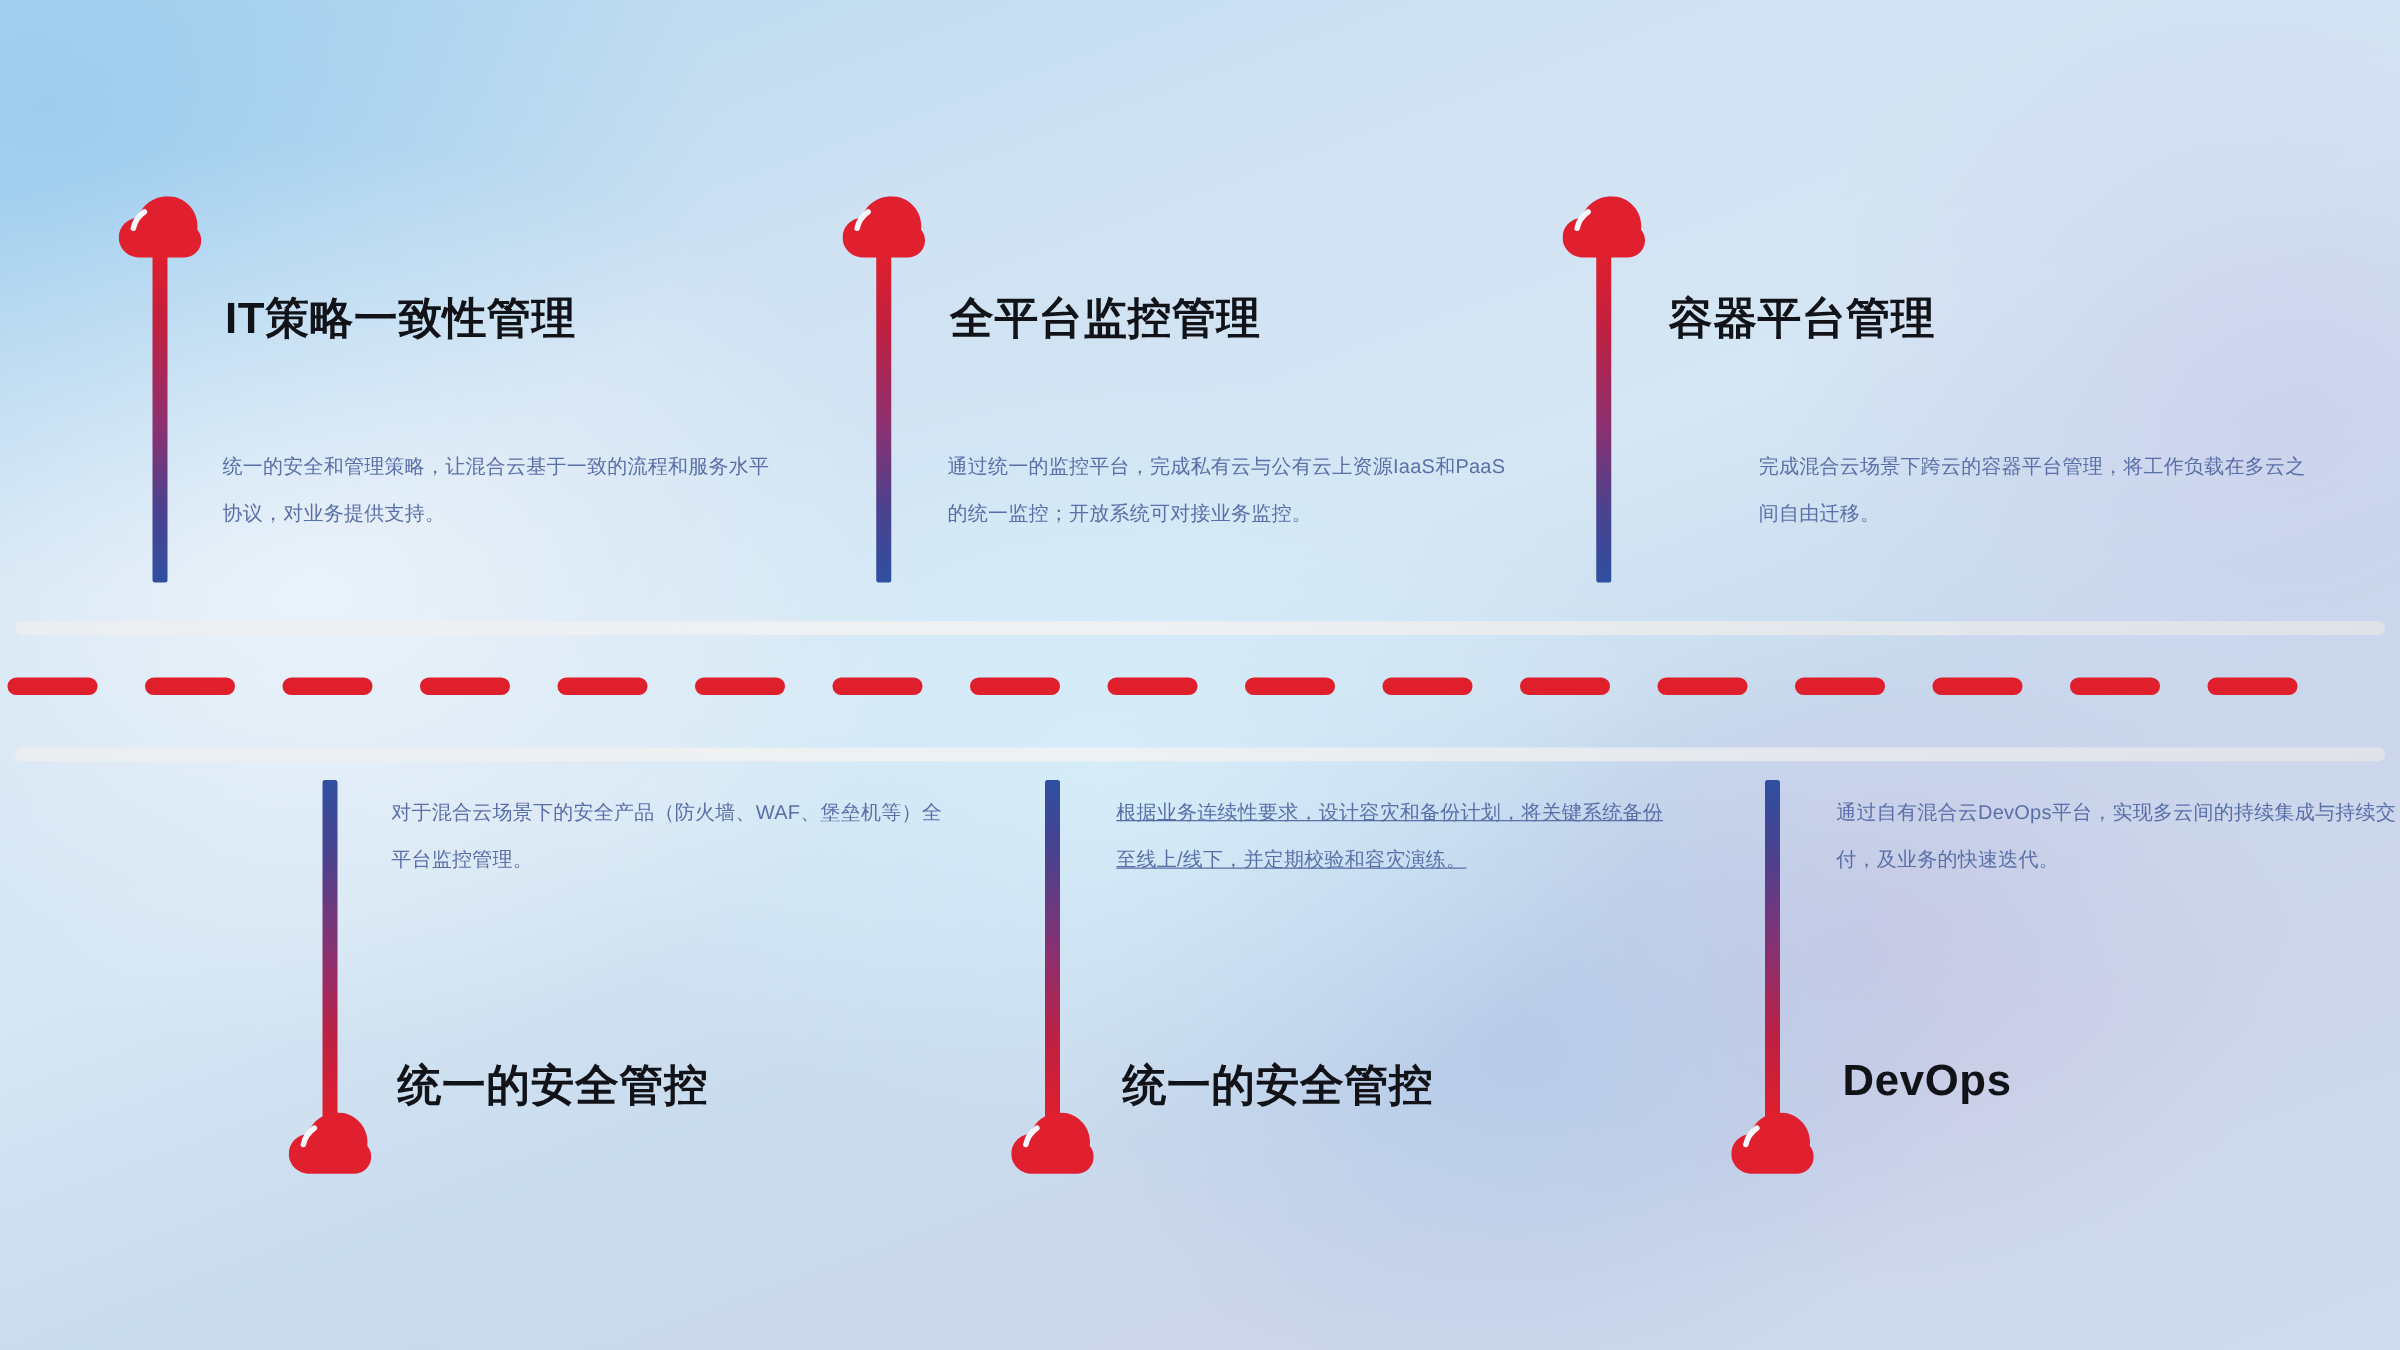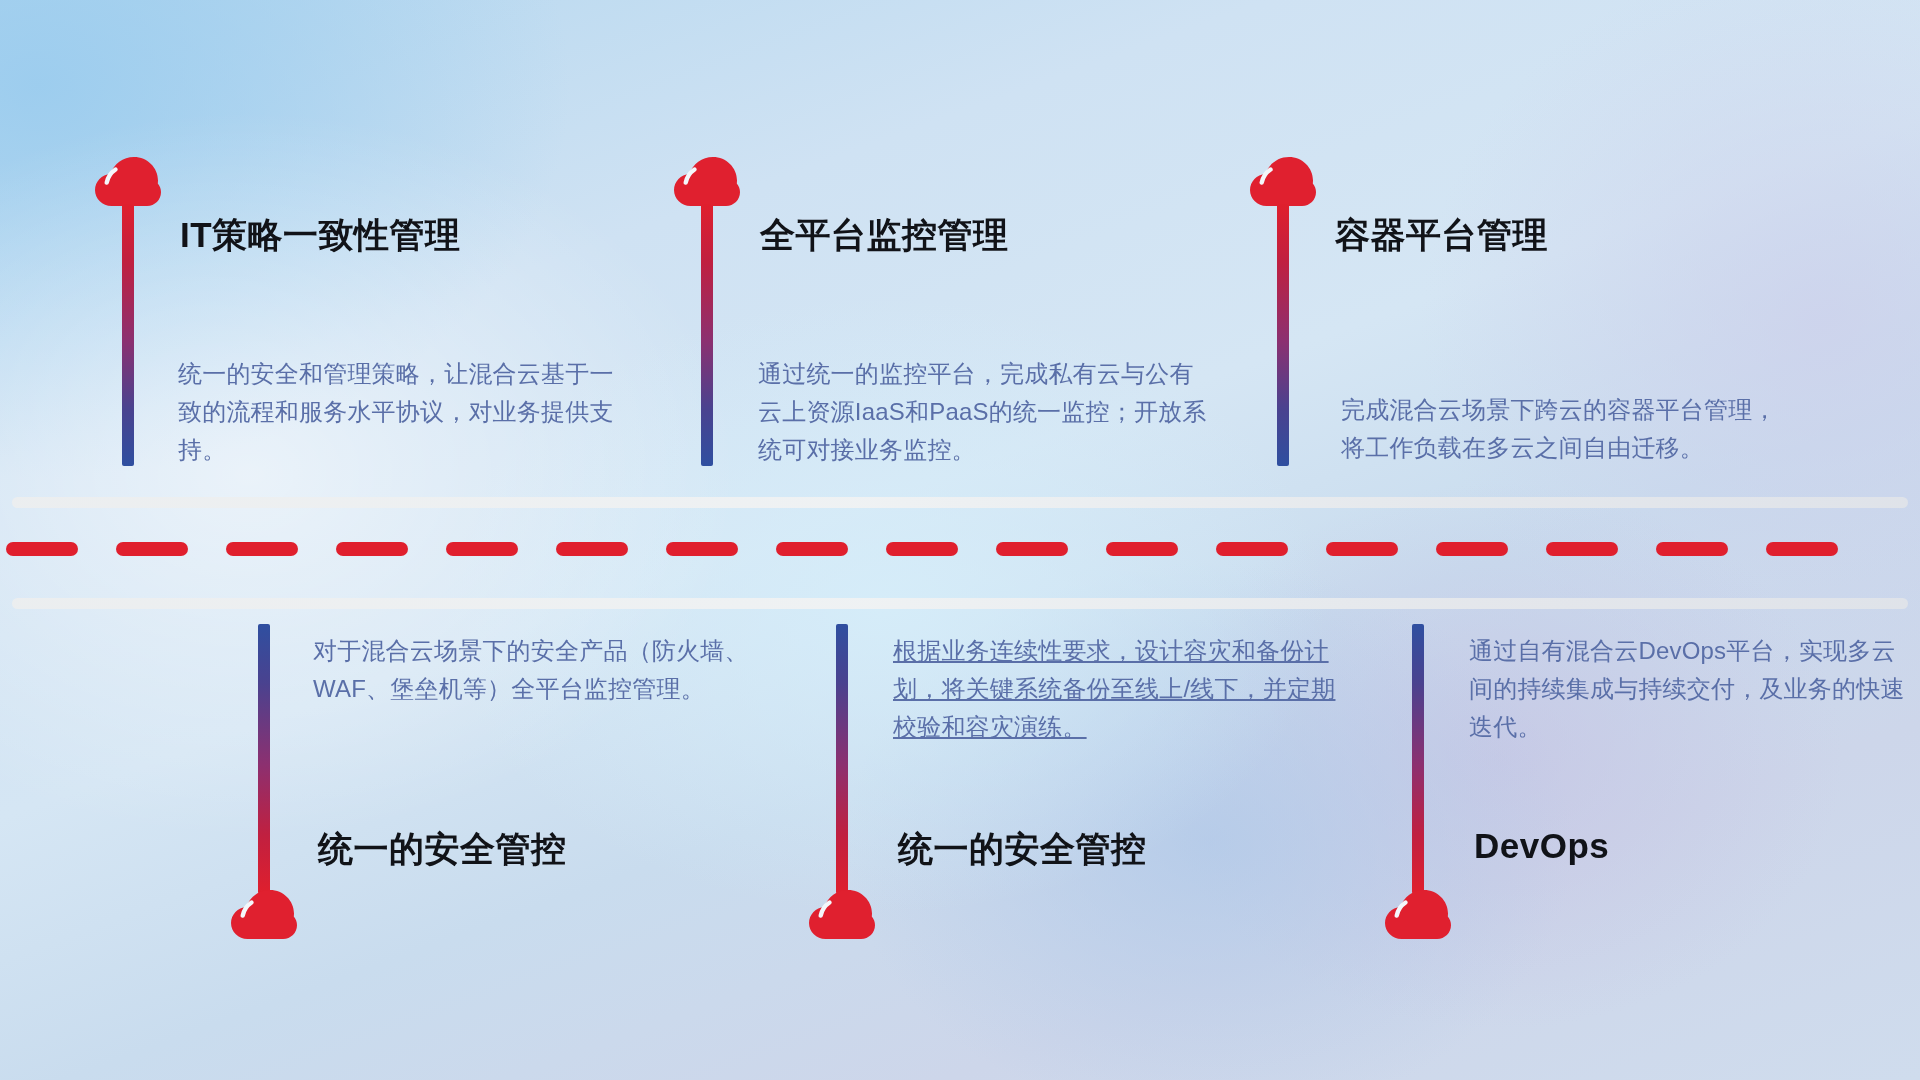--- a/index.html
+++ b/index.html
@@ -88,24 +88,25 @@
     height: 50px;
   }
 
   .col-title {
     position: absolute;
     font-size: 35px;
     font-weight: 700;
     color: #111318;
     white-space: nowrap;
     letter-spacing: 0.5px;
+    margin-top: 19px;
   }
   .col-body {
     position: absolute;
-    font-size: 24px;
+    font-size: 16px;
     line-height: 38px;
     color: #5a6fa8;
     width: 450px;
     letter-spacing: 0.2px;
   }
 
   
   .row-top .cloud      { top: 157px; }
   .row-top .pin        { top: 204px; height: 262px; }
   .row-top .col-title  { top: 212px; }
@@ -148,21 +149,21 @@
 
   <div class="col row-top">
     <div class="cloud" style="left:1250px;">
       <svg viewBox="0 0 66 50" width="66" height="50" aria-hidden="true">
         <path d="M16.5 49 C7.4 49 0 41.8 0 33 C0 24.6 6.8 17.6 15.4 17 C18.6 7.1 28 0 39 0 C52.3 0 63 10.6 63 23.6 C63 24.6 62.9 25.6 62.8 26.6 C64.8 29 66 32 66 35.3 C66 42.9 59.8 49 52.1 49 Z" fill="#e0202f"></path>
         <path d="M20.5 12.5 C15.9 15.6 12.8 20.2 11.7 25.6" stroke="#f4f7fb" stroke-width="4.4" stroke-linecap="round" fill="none"></path>
       </svg>
     </div>
     <div class="pin down" style="left:1277px;"></div>
     <div class="col-title" style="left:1335px;">容器平台管理</div>
-    <div class="col-body" style="left:1341px;margin-top:36px;">完成混合云场景下跨云的容器平台管理，将工作负载在多云之间自由迁移。</div>
+    <div class="col-body" style="left:1407px;">完成混合云场景下跨云的容器平台管理，将工作负载在多云之间自由迁移。</div>
   </div>
 
   <div class="band top"></div>
   <div class="dashline" id="dashline">
       <div class="dash" style="background: rgb(224, 31, 45);"></div>
       <div class="dash" style="background: rgb(224, 31, 45);"></div>
       <div class="dash" style="background: rgb(224, 31, 45);"></div>
       <div class="dash" style="background: rgb(224, 31, 45);"></div>
       <div class="dash" style="background: rgb(224, 31, 45);"></div>
       <div class="dash" style="background: rgb(224, 31, 45);"></div>

